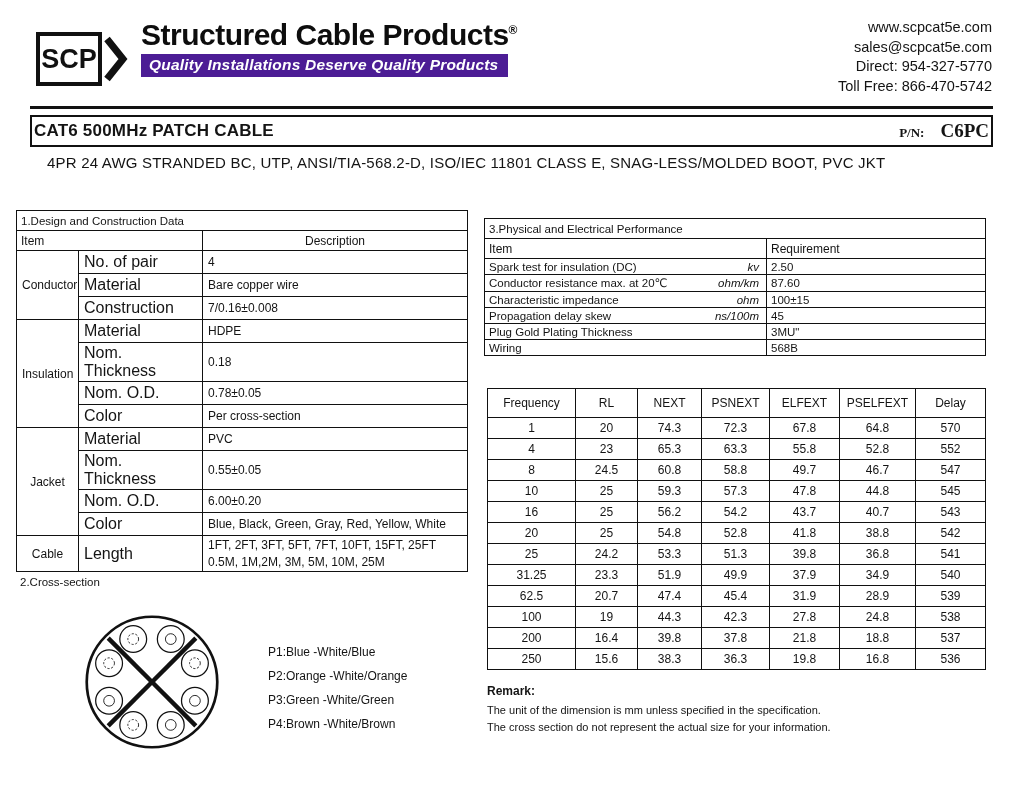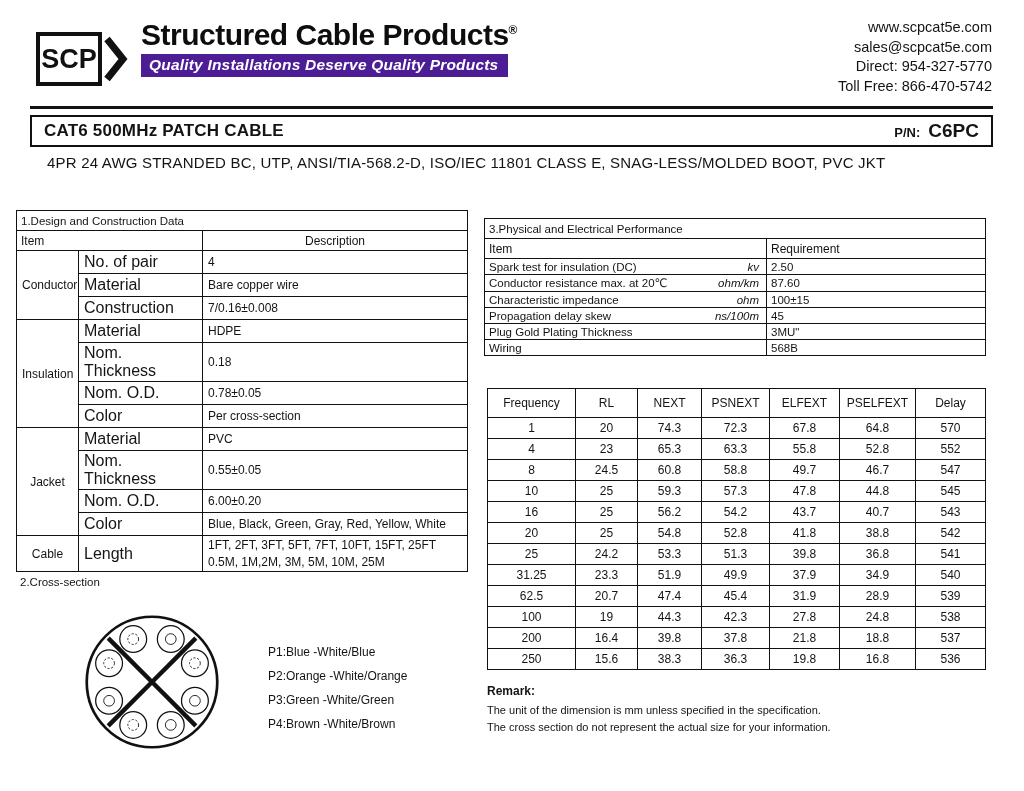--- a/index.html
+++ b/index.html
@@ -31,24 +31,24 @@
     padding:2px 10px 3px 8px; letter-spacing:0.2px; white-space:nowrap;
   }
   .contact { margin-left:auto; text-align:right; font-size:14.5px; line-height:1.35; padding-top:2px; white-space:nowrap; }
 
   .rule { position:absolute; top:106px; left:30px; width:963px; height:3px; background:#111; }
 
   
   .title-bar {
     position:absolute; top:115px; left:30px; width:963px; height:32px;
     border:2px solid #111; display:flex; align-items:center; justify-content:space-between;
-    padding:0 12px;
+    padding:0 2px;
   }
   .product-title { font-weight:bold; font-size:17px; letter-spacing:0.2px; }
-  .pn { display:flex; align-items:baseline; gap:8px; }
+  .pn { display:flex; align-items:baseline; gap:16px;font-family:Liberation Serif, serif; }
   .pn-label { font-size:13px; font-weight:bold; }
   .pn-value { font-size:19px; font-weight:bold; }
 
   .description { position:absolute; top:154px; left:47px; font-size:15px; letter-spacing:0.2px; }
 
   
   table { border-collapse:collapse; table-layout:fixed; }
   td, th { border:1px solid #111; font-weight:normal; overflow:hidden; }
 
   

